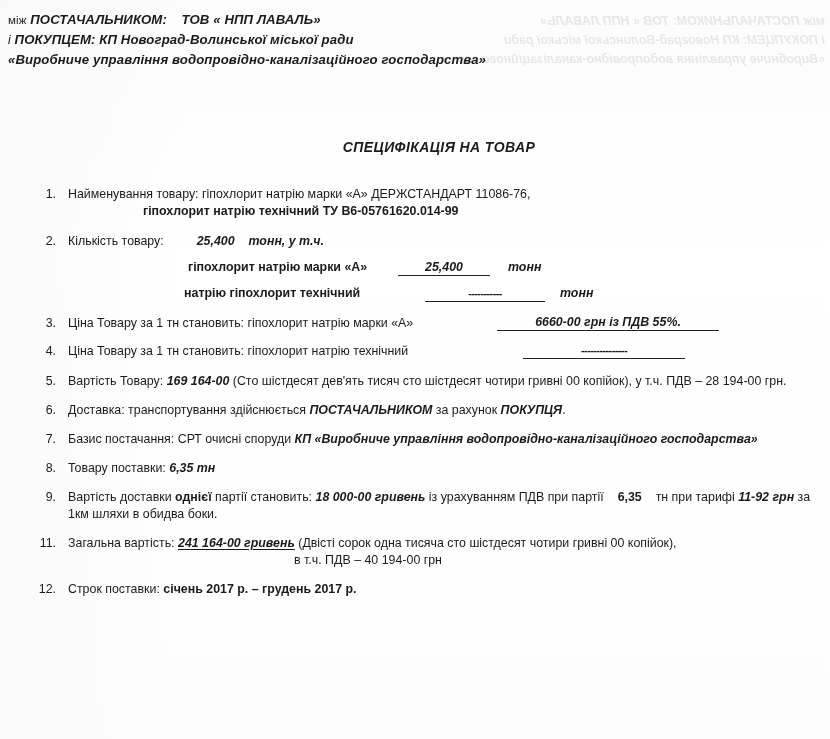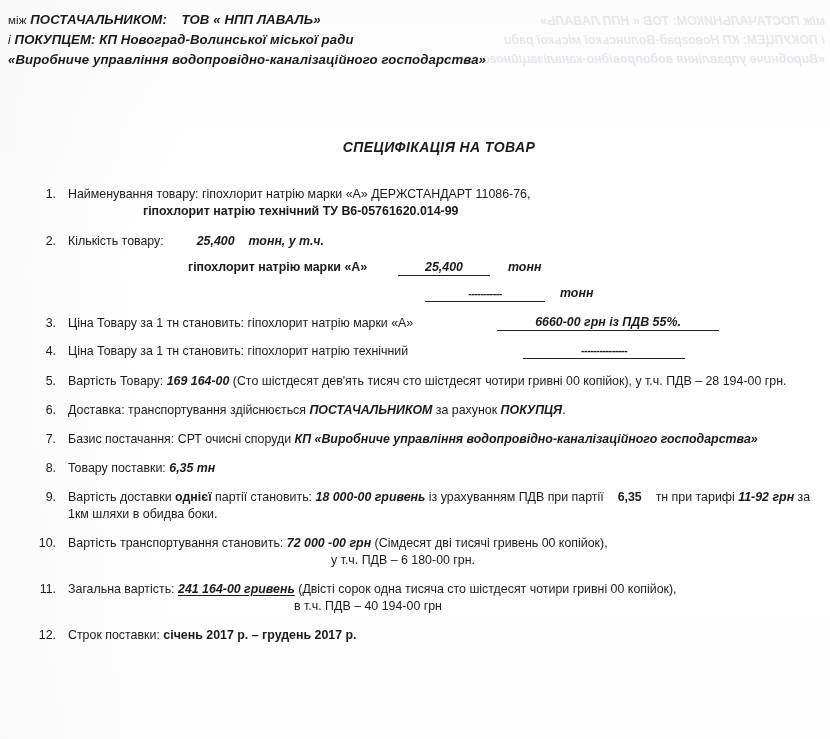--- a/index.html
+++ b/index.html
@@ -236,20 +236,21 @@
         <span class="bi">тонн, у т.ч.</span>
       </span>
 
       <span class="subrow">
         <span class="lbl" style="left:92px;">гіпохлорит натрію марки «А»</span>
         <span class="fill" style="left:330px; width:92px;">25,400</span>
         <span class="unit" style="left:440px;">тонн</span>
       </span>
 
       <span class="subrow">
+        <span class="lbl" style="left:88px;">натрію гіпохлорит технічний</span>
         <span class="fill dashes" style="left:357px; width:120px;">-----------</span>
         <span class="unit" style="left:492px;">тонн</span>
       </span>
     </div>
 
     <div class="item" style="margin-bottom:11px;">
       <span class="num">3.</span>
       <span class="line" style="position:relative;">
         <span>Ціна Товару за 1 тн становить: гіпохлорит натрію марки «А»</span>
         <span class="valbox bi" style="left:429px; width:222px;">6660-00  грн  із ПДВ 55%.</span>
@@ -301,29 +302,20 @@
       <span>із урахуванням ПДВ при партії</span>
       <span class="sp1"></span>
       <span class="b">6,35</span>
       <span class="sp1"></span>
       <span>тн при тарифі</span>
       <span class="bi">11-92</span>
       <span class="bi">грн</span>
       <span>за 1км шляхи в обидва боки.</span>
     </div>
 
-    <div class="item" style="margin-bottom:12px;">
-      <span class="num">10.</span>
-      <span class="line">
-        <span>Вартість транспортування становить:</span>
-        <span class="bi">72 000 -00 грн</span>
-        <span>(Сімдесят дві  тисячі  гривень 00 копійок),</span>
-      </span>
-      <span class="line centered">у т.ч. ПДВ – 6 180-00 грн.</span>
-    </div>
 
     <div class="item" style="margin-bottom:12px;">
       <span class="num">11.</span>
       <span class="line">
         <span>Загальна вартість:</span>
         <span class="bi u">241 164-00  гривень</span>
         <span>(Двісті сорок одна  тисяча сто шістдесят чотири   гривні  00 копійок),</span>
       </span>
       <span class="line centered2">в т.ч. ПДВ – 40 194-00  грн</span>
     </div>

